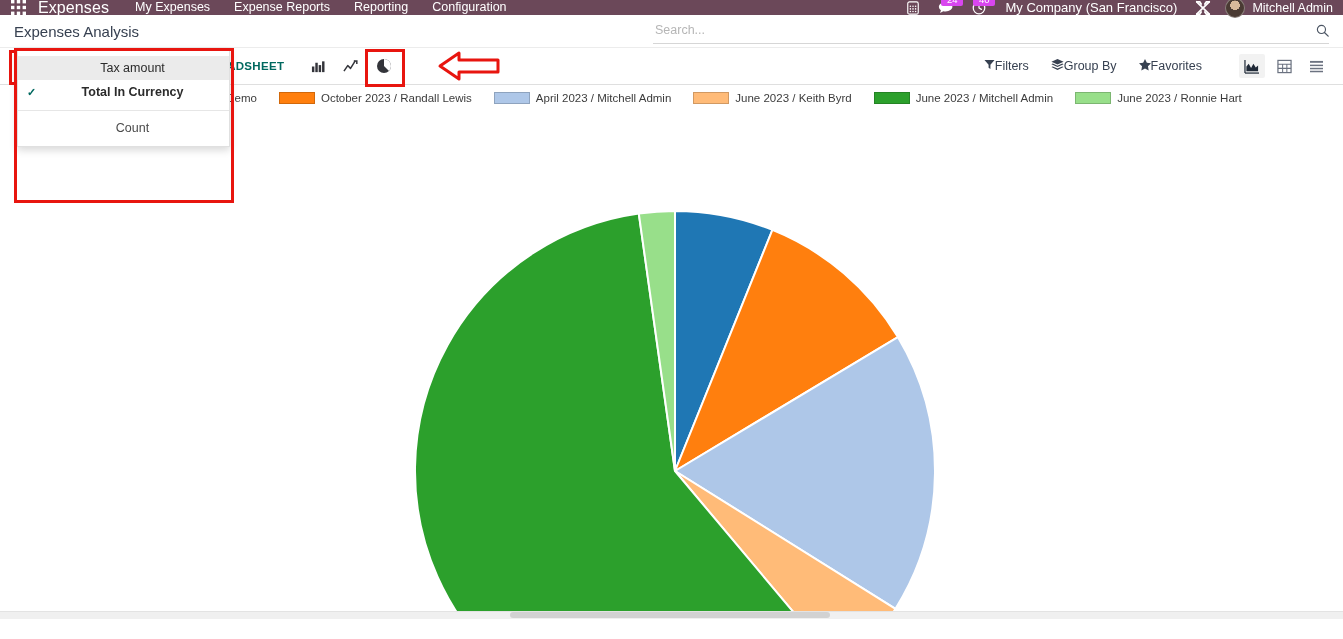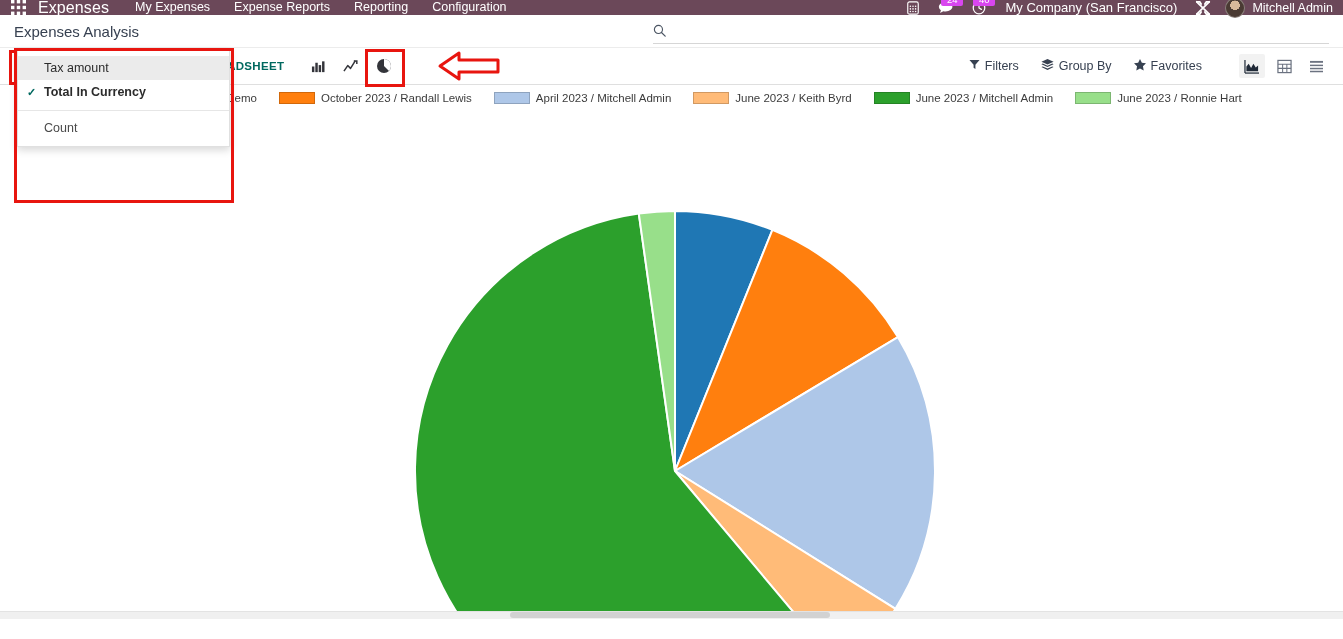--- a/index.html
+++ b/index.html
@@ -202,21 +202,20 @@
   .red-arrow { margin-left: 30px; display: flex; align-items: center; }
 
   .cp-right {
     margin-left: auto;
     display: flex;
     align-items: center;
   }
   .filter-item {
     display: flex;
     align-items: center;
-    gap: 5px;
     font-size: 12.5px;
     color: #374151;
     padding: 0 11px;
     cursor: pointer;
     white-space: nowrap;
   }
   .view-switch {
     display: flex;
     align-items: center;
     gap: 6px;
@@ -244,20 +243,21 @@
     z-index: 60;
     font-size: 12.5px;
   }
   .measure-item {
     padding: 4px 8px 4px 26px;
     color: #4a4a4a;
     cursor: pointer;
     position: relative;
     line-height: 16px;
     white-space: nowrap;
+    text-align: center;
   }
   .measure-item.hover { background: #ebebeb; color: #2b2b2b; }
   .measure-item.selected { font-weight: bold; color: #2b2b2b; }
   .measure-item.selected::before {
     content: "\2713";
     position: absolute;
     left: 9px;
     top: 4px;
     color: #00685f;
     font-weight: bold;
@@ -395,20 +395,21 @@
       <span class="user-name">Mitchell Admin</span>
     </div>
   </div>
 </div>
 
 <div class="control-panel">
 
   <div class="cp-row1">
     <div class="page-title">Expenses Analysis</div>
     <div class="searchbar">
+      <input type="text" placeholder="Search..." style="">
       <span class="search-icon">
         <svg width="13" height="13" viewBox="0 0 16 16" aria-hidden="true">
           <circle cx="6.7" cy="6.7" r="5" fill="none" stroke="#4b5563" stroke-width="1.4"></circle>
           <path d="M10.4 10.4L15 15" stroke="#4b5563" stroke-width="1.5" stroke-linecap="round"></path>
         </svg>
       </span>
     </div>
   </div>
 
   <div class="cp-row2">

